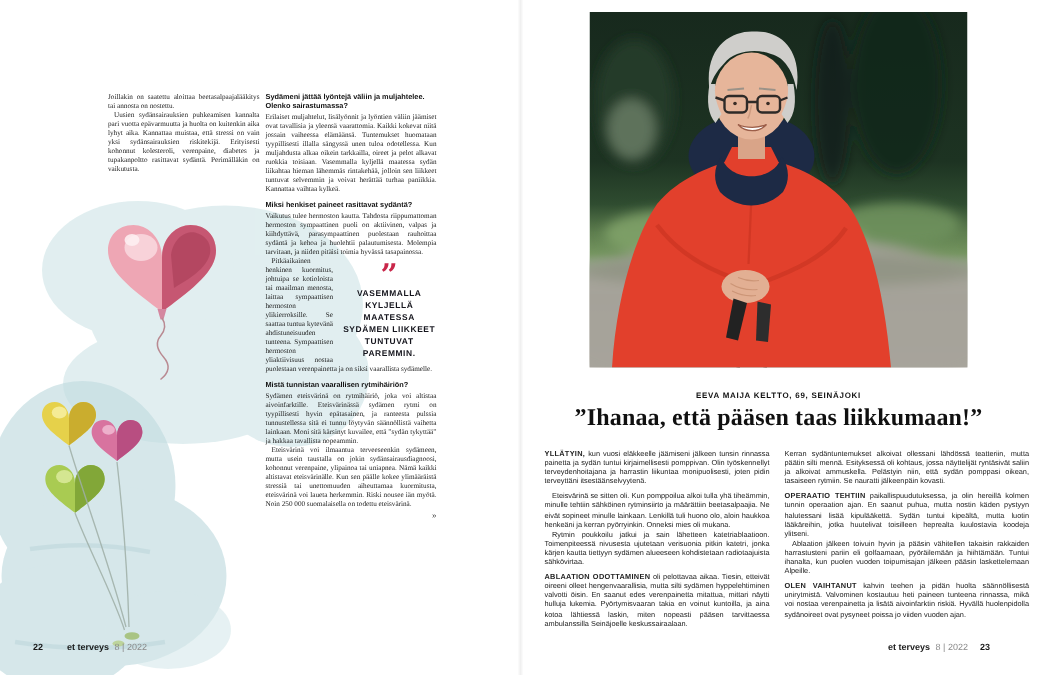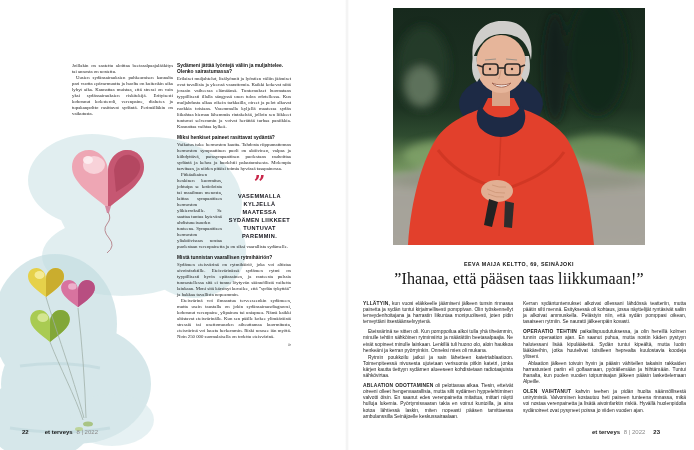--- a/index.html
+++ b/index.html
@@ -22,21 +22,21 @@
   .qmark{font-family:"DejaVu Serif",serif;font-weight:bold;font-size:20px;line-height:13px;color:#c9274a;}
   .qtext{margin-top:2px;font-size:5.6px;line-height:8px;font-weight:bold;letter-spacing:0.4px;color:#14141c;}
   .contmark{text-align:right;font-size:6px;color:#444;line-height:6px;margin-top:1px;}
 
   
   .photo{position:absolute;left:393px;top:8px;width:252px;height:237px;}
   .kicker{position:absolute;left:352px;top:261px;width:334px;text-align:center;
           font-family:"Liberation Sans",sans-serif;font-weight:bold;font-size:5.3px;
           letter-spacing:0.5px;color:#111;}
   .headline{position:absolute;left:347px;top:270px;width:344px;margin:0;text-align:center;
-            font-family:"Liberation Serif",serif;font-weight:normal;font-size:16px;
+            font-family:"Liberation Serif",serif;font-weight:bold;font-size:16px;
             letter-spacing:0.1px;color:#101010;}
   .rcol{position:absolute;top:301px;font-family:"Liberation Sans",sans-serif;
         font-size:4.9px;line-height:6.1px;text-align:justify;color:#222;}
   .rcol1{left:363px;width:150px;}
   .rcol2{left:523px;width:163px;}
   .rcol p{margin:0 0 1px 0;}
   .rcol p.gap{margin-top:4px;}
   .rcol p.rindent{text-indent:5px;}
   .lead{font-weight:bold;letter-spacing:0.2px;}
 

